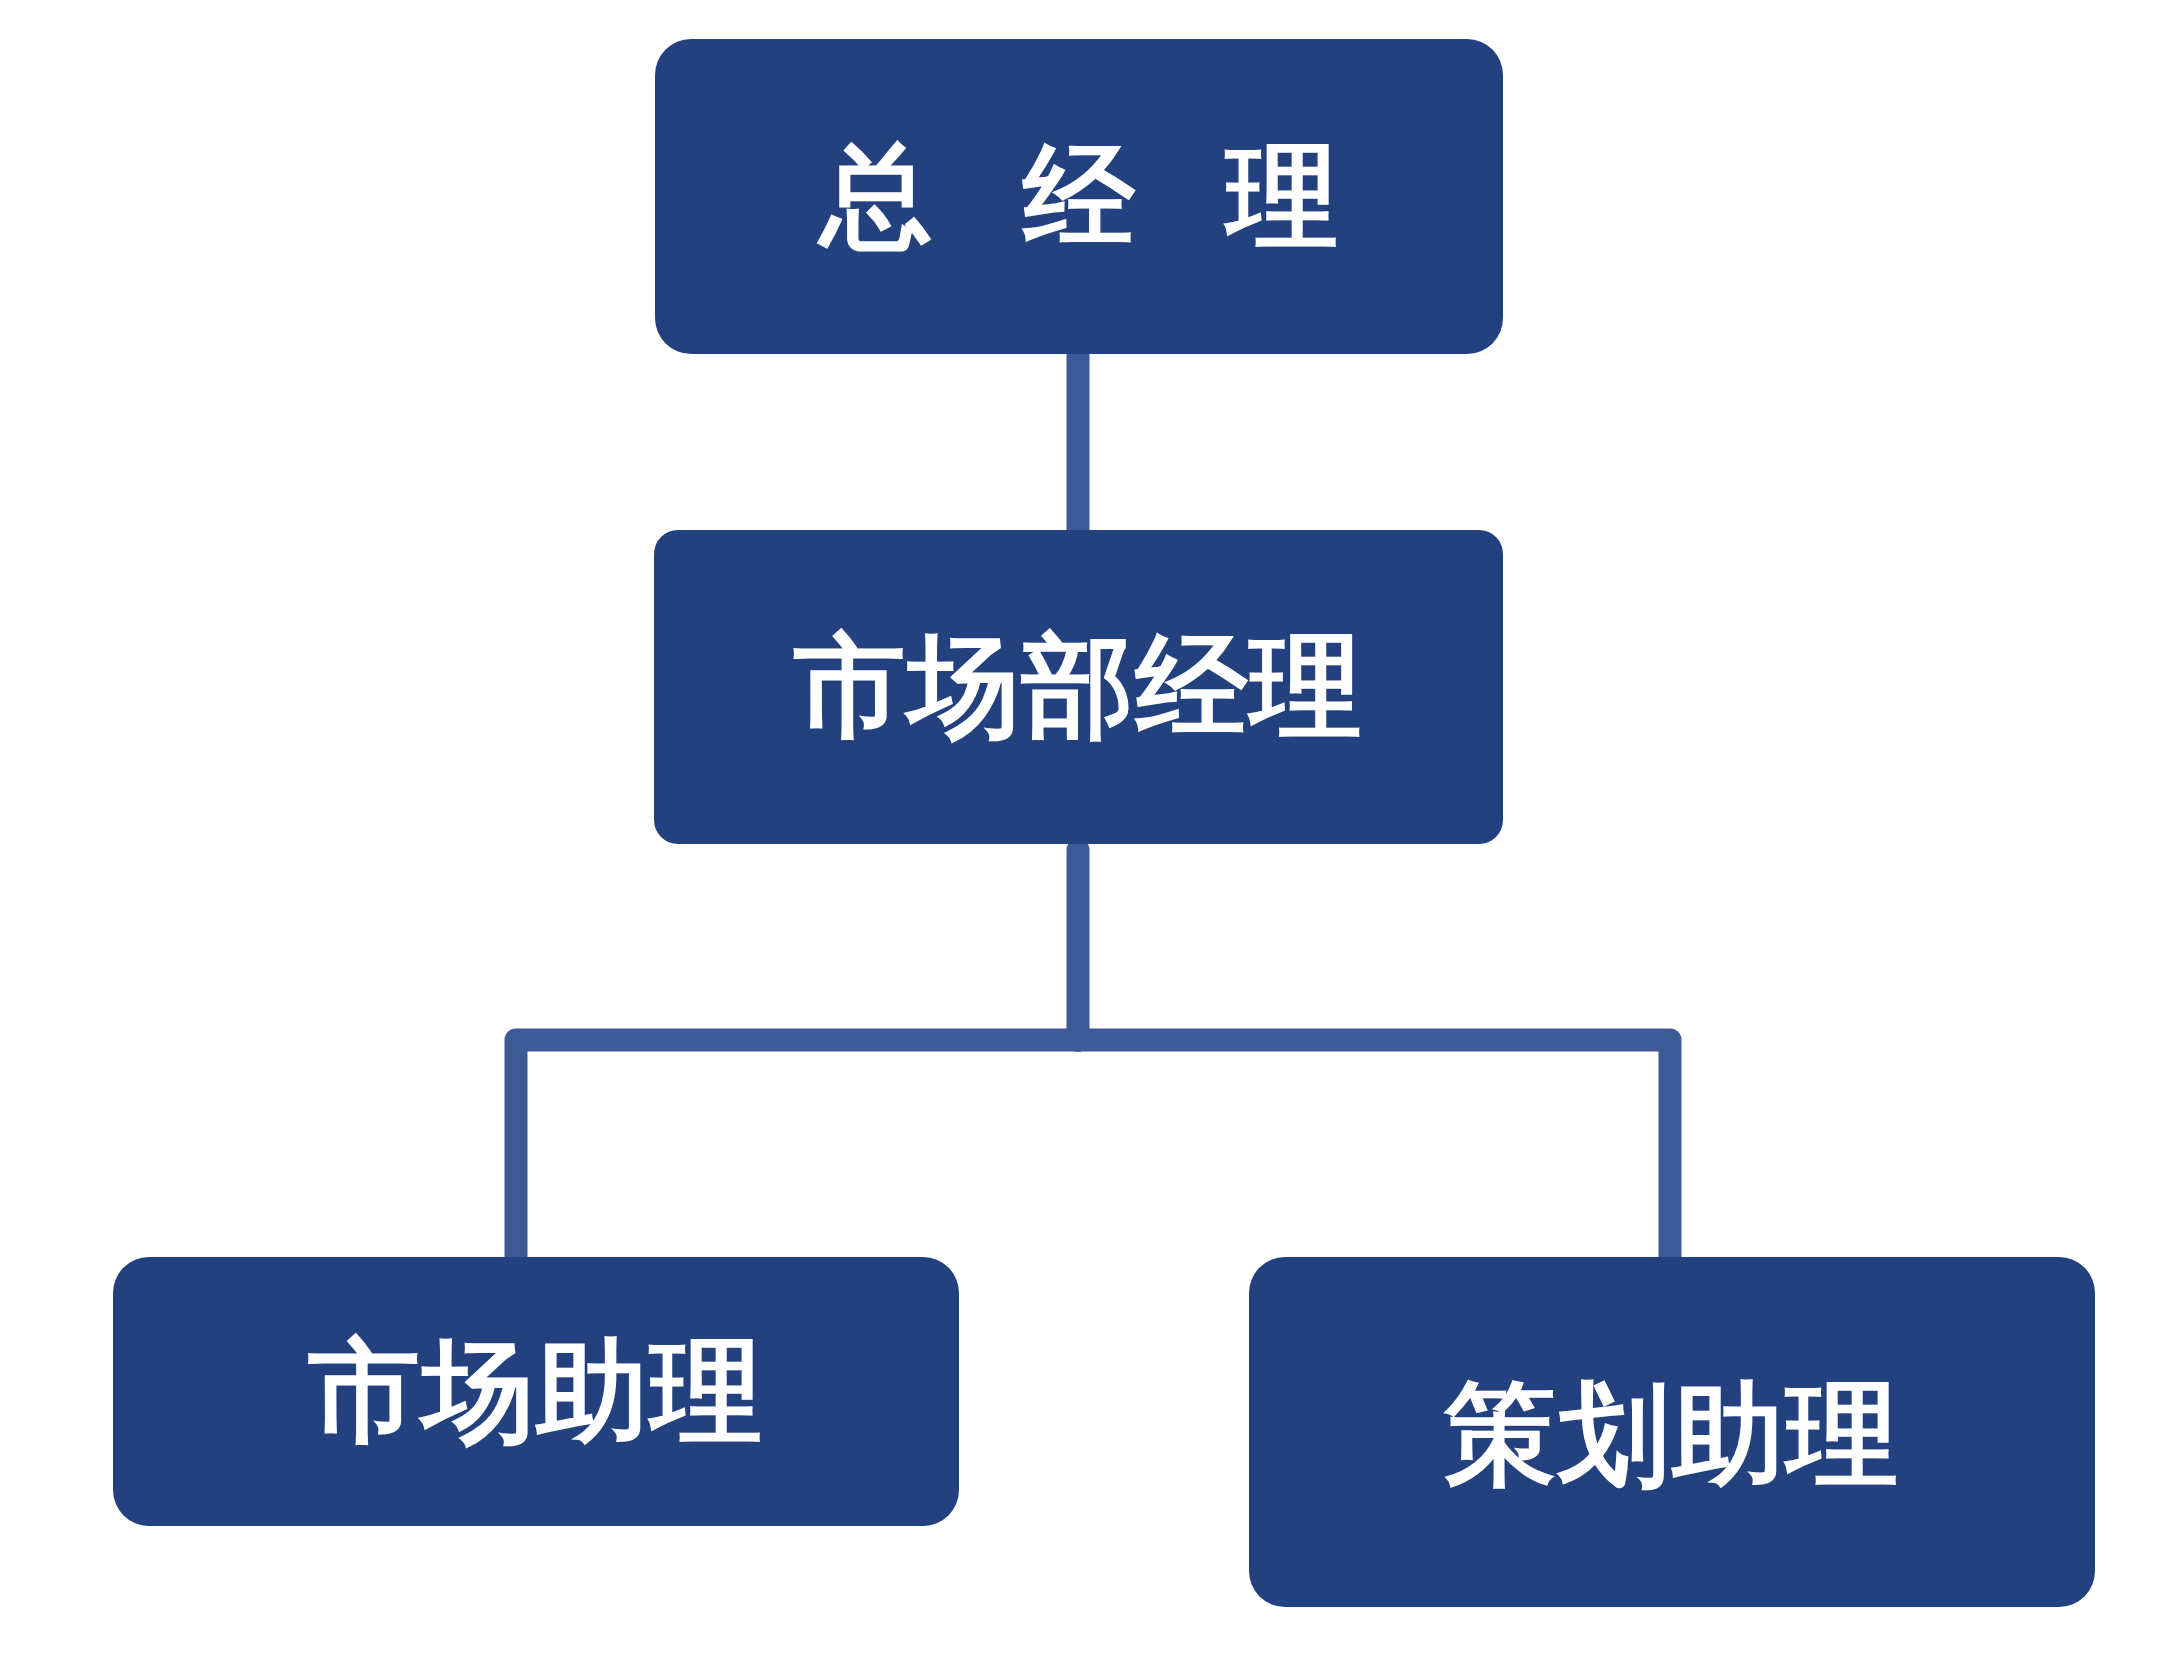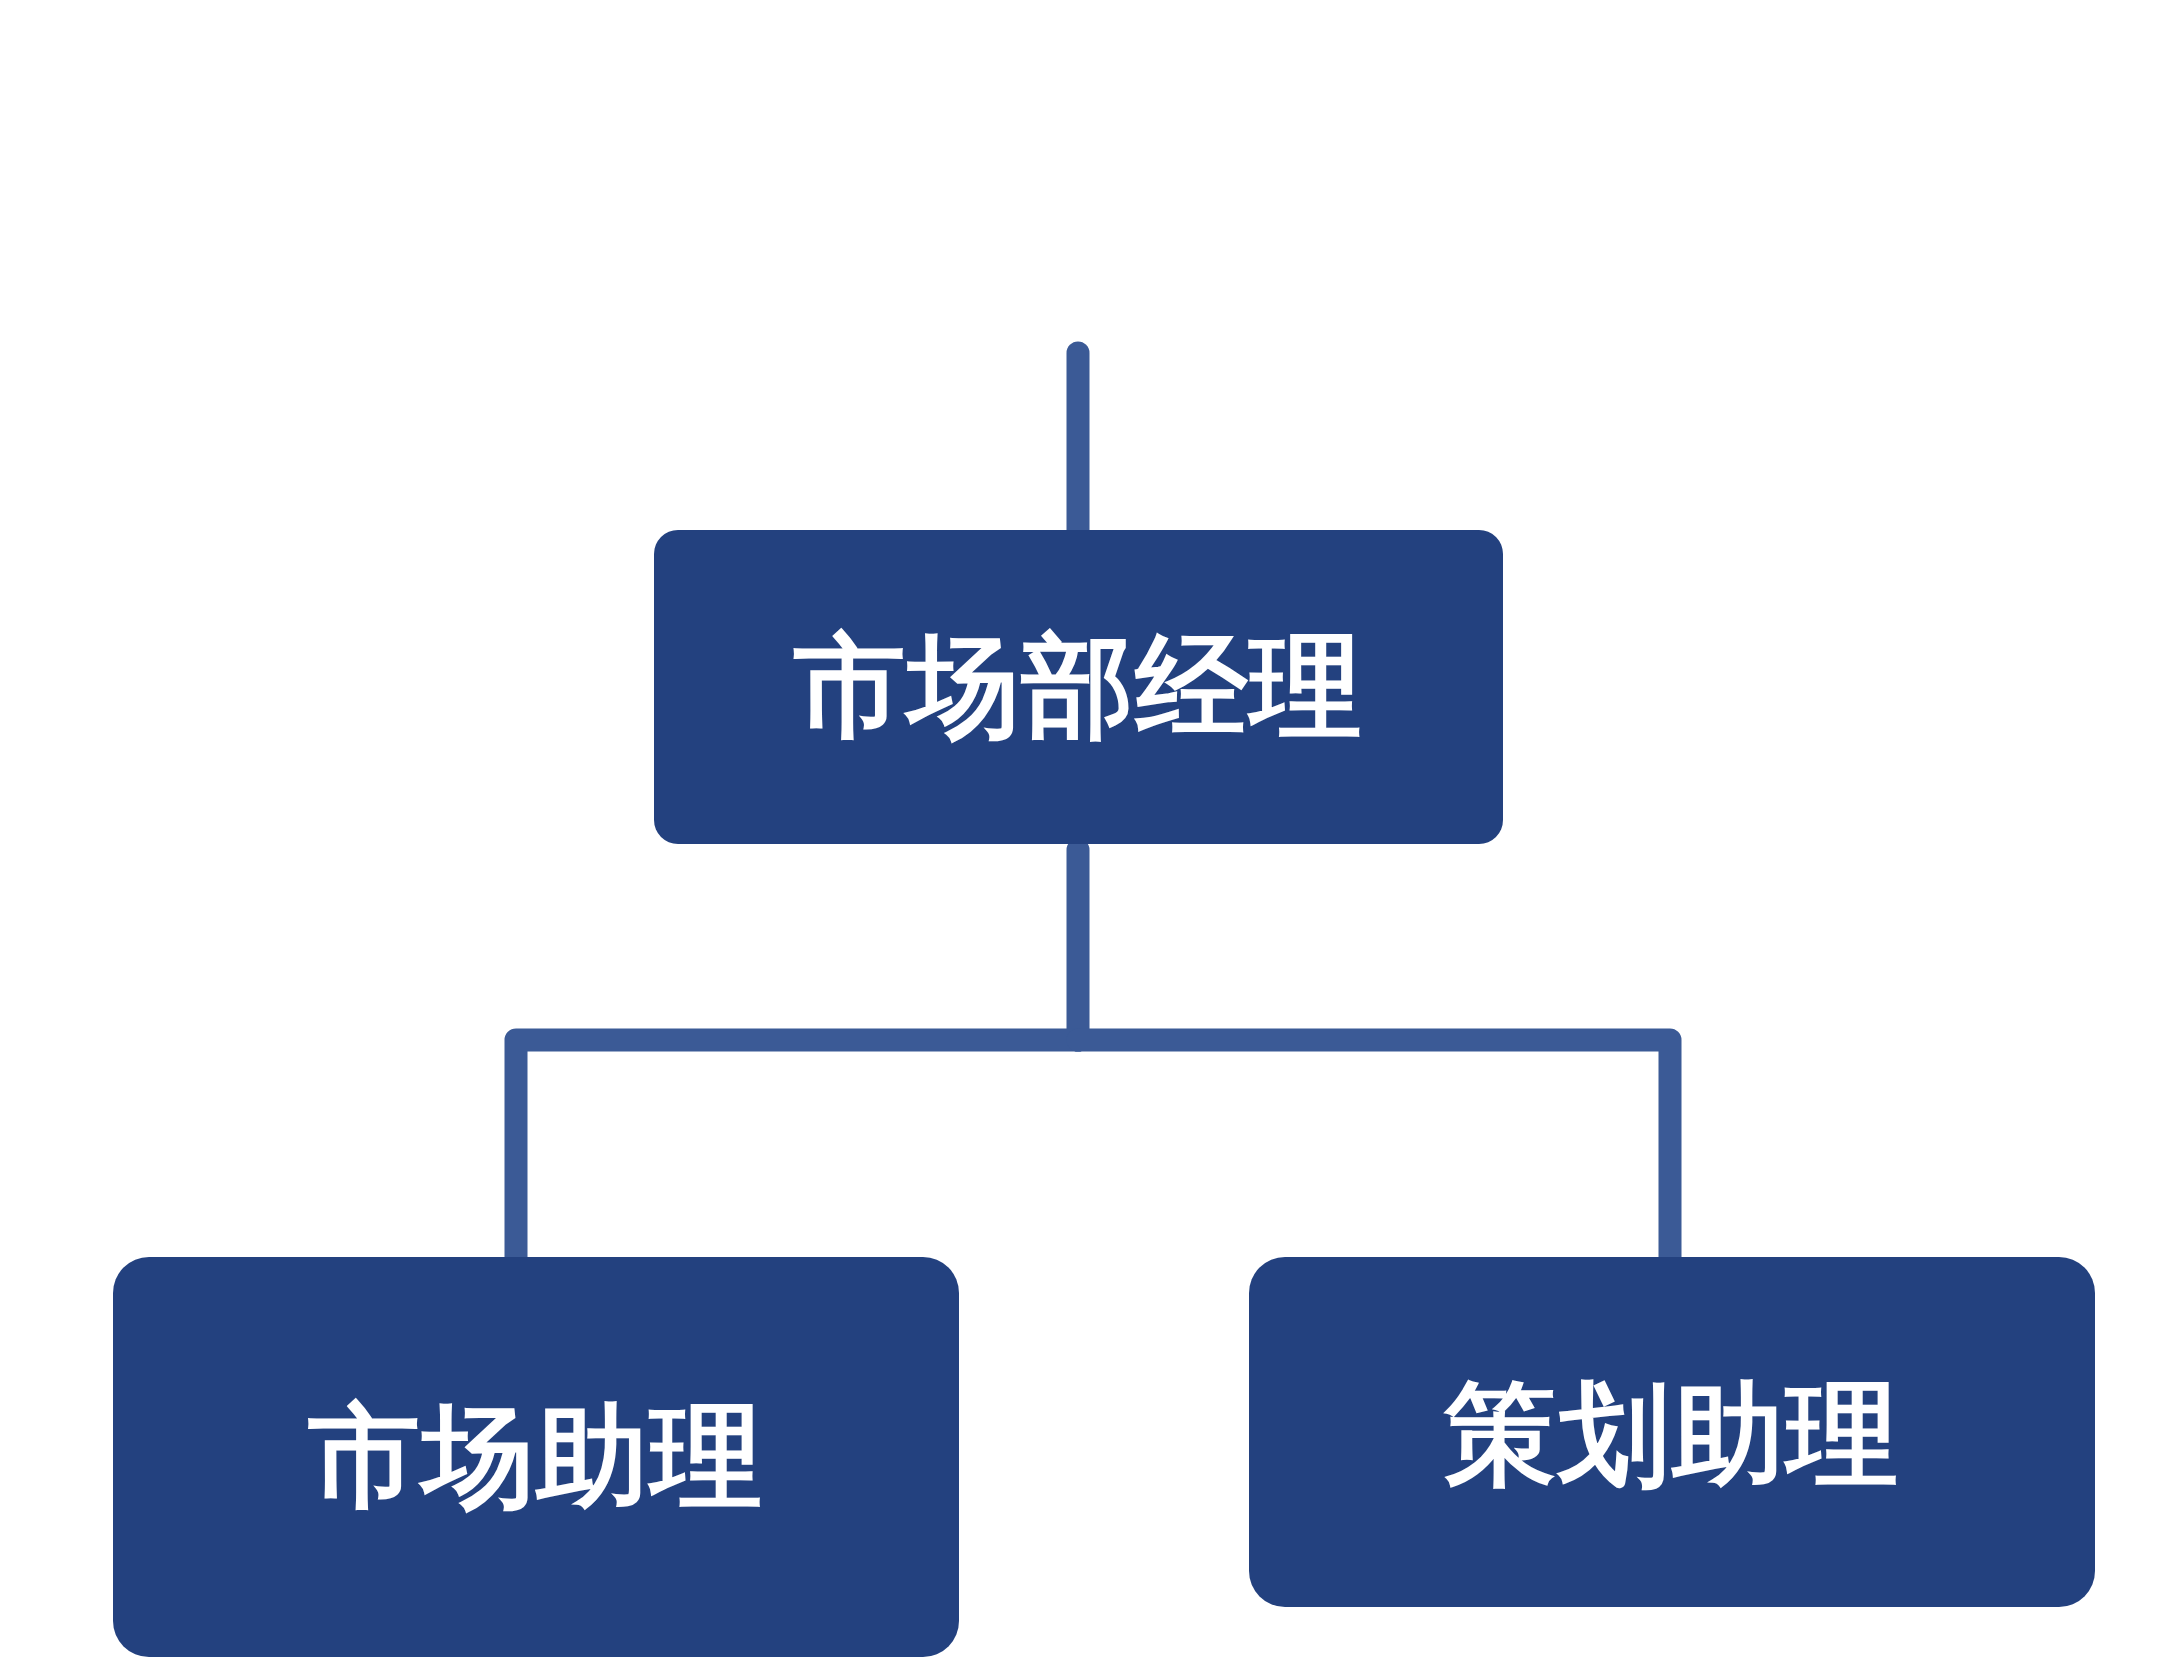--- a/index.html
+++ b/index.html
@@ -65,21 +65,21 @@
     border-radius: 24px;
   }
   #node-mm .node-label {
     font-size: 112px;
     letter-spacing: 2px;
   }
   #node-ma {
     left: 113px;
     top: 1257px;
     width: 846px;
-    height: 400px;
+    height: 269px;
     border-radius: 36px;
   }
   #node-ma .node-label {
     font-size: 112px;
     letter-spacing: 2px;
   }
   #node-pa {
     left: 1249px;
     top: 1257px;
     width: 846px;
@@ -103,20 +103,23 @@
       <path d="M 1078 353 L 1078 545"></path>
 
       <path d="M 1078 850 L 1078 1040"></path>
 
       <path d="M 1078 1040 L 516 1040 L 516 1262"></path>
 
       <path d="M 1078 1040 L 1670 1040 L 1670 1262"></path>
     </g>
   </svg>
 
+  <div class="node" id="node-gm">
+    <span class="node-label">总 经 理</span>
+  </div>
 
   <div class="node" id="node-mm">
     <span class="node-label">市场部经理</span>
   </div>
 
   <div class="node" id="node-ma">
     <span class="node-label">市场助理</span>
   </div>
 
   <div class="node" id="node-pa">

